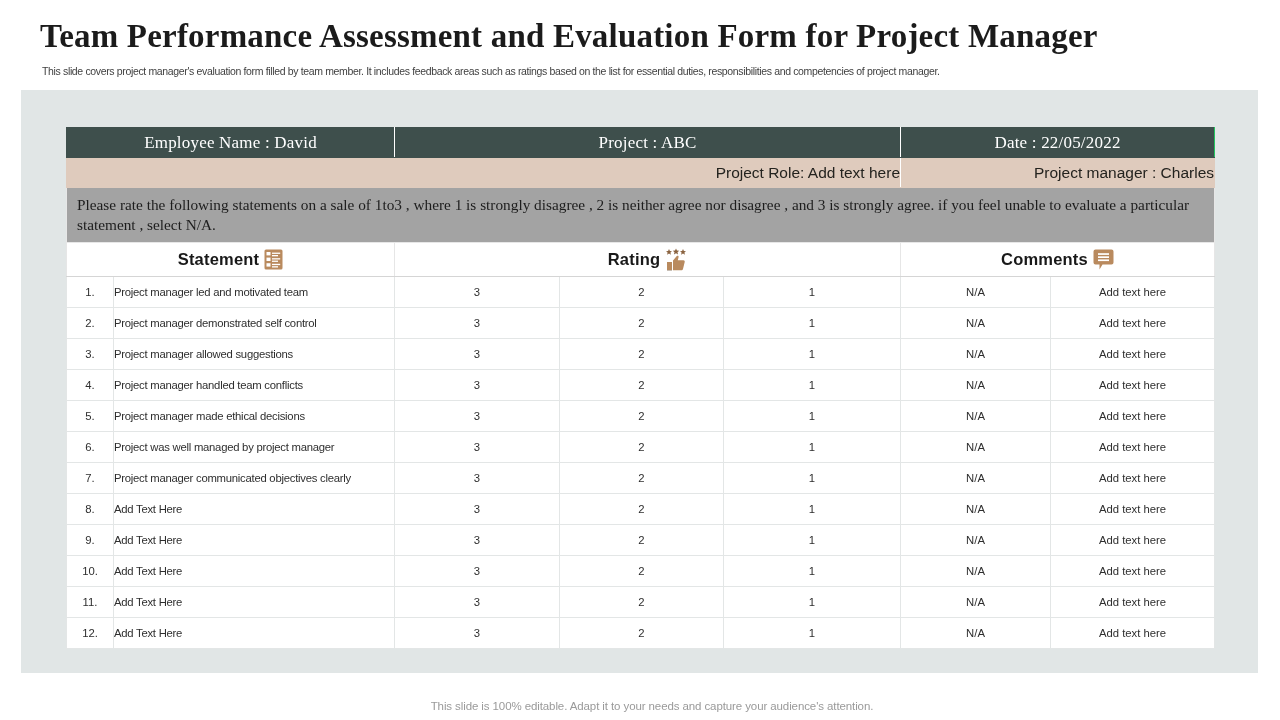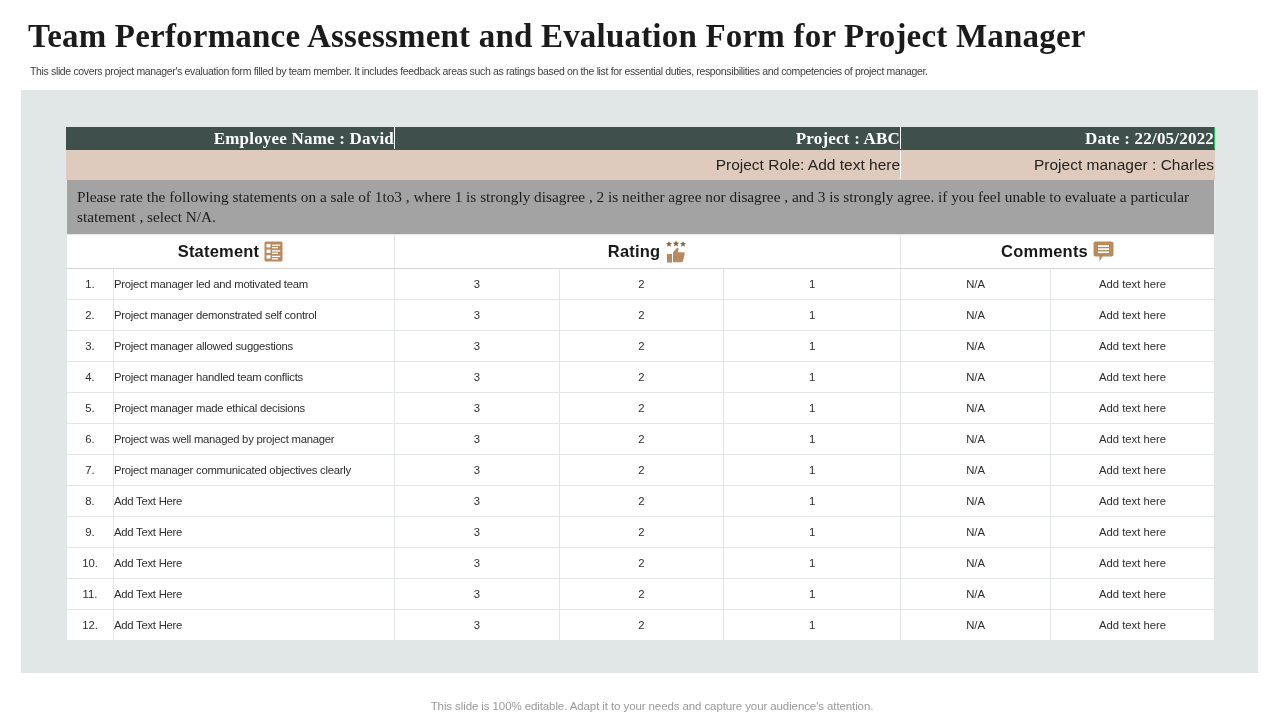--- a/index.html
+++ b/index.html
@@ -14,21 +14,21 @@
     position: relative;
     width: 1280px; height: 720px;
     background: #ffffff;
   }
 
   
   .title-block {
     position: absolute;
     left: 0; top: 0;
     width: 1280px;
-    padding: 18px 30px 0 28px;
+    padding: 18px 30px 0 40px;
   }
   .slide-title {
     font-family: "Liberation Serif", serif;
     font-size: 33px;
     font-weight: 700;
     color: #1b1b1b;
     letter-spacing: 0.2px;
     line-height: 1.15;
     margin: 0;
     white-space: nowrap;
@@ -65,24 +65,24 @@
     margin: 0;
     border: 1px solid #cdd2d2;
     vertical-align: middle;
   }
 
   
   .hdr-dark td {
     background: #3e4f4c;
     color: #ffffff;
     font-family: "Liberation Serif", serif;
-    font-weight: 700;
+    font-weight: 400;
     font-size: 17px;
-    text-align: right;
-    height: 22px;
+    text-align: center;
+    height: 30px;
     border: 1px solid #3e4f4c;
     border-right: 1px solid #ffffff;
     letter-spacing: 0.2px;
   }
   .hdr-dark td:last-child { border-right: 1px solid #22c55e; }
 
   
   .row-beige td {
     background: #dfcbbd;
     color: #24231f;

